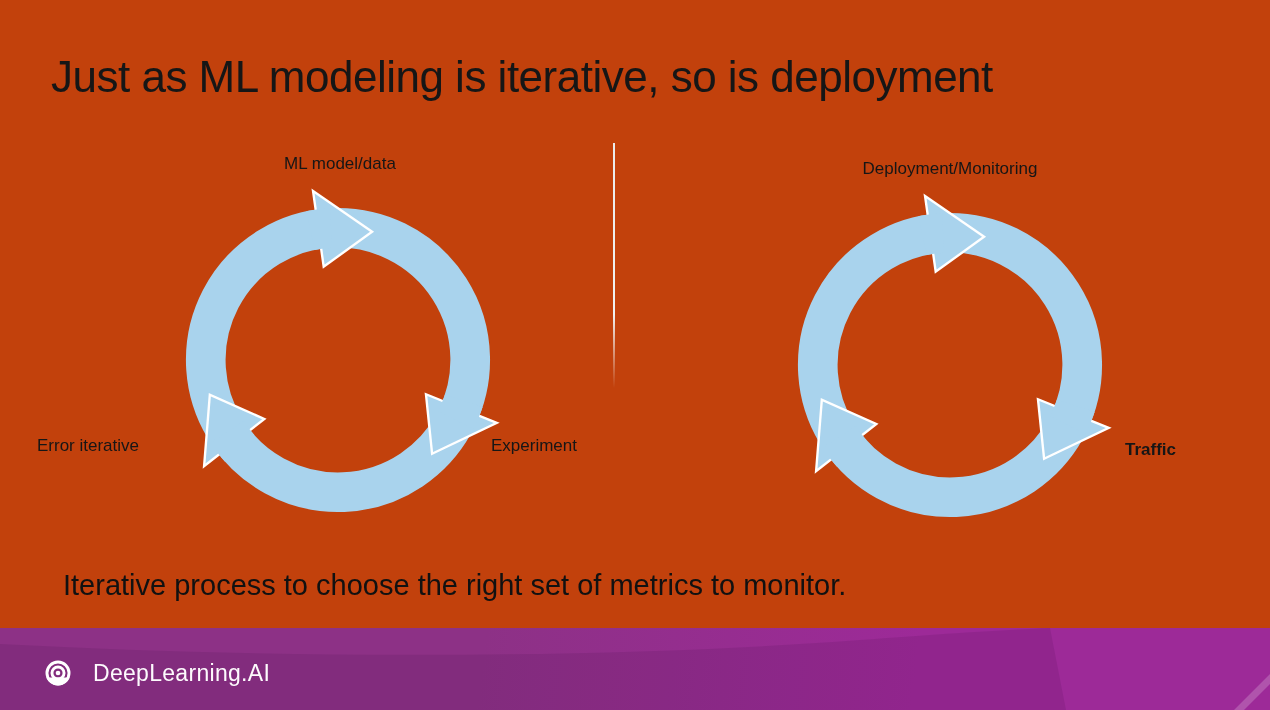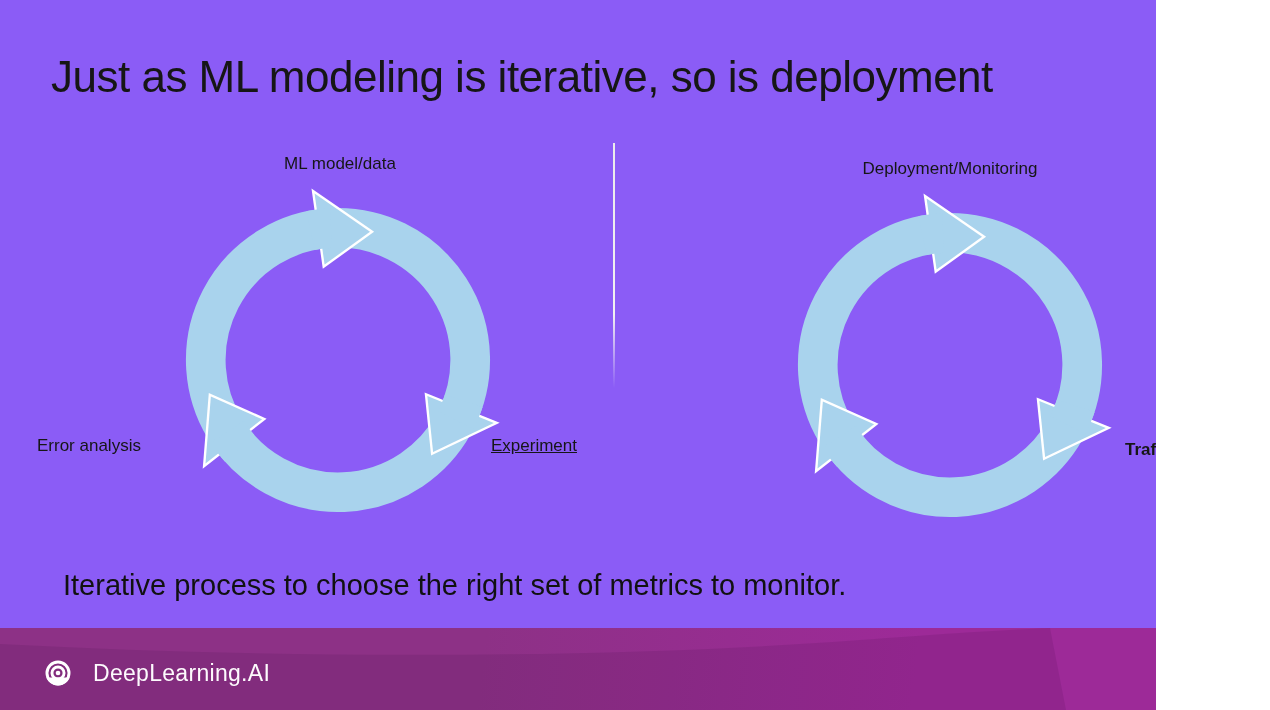--- a/index.html
+++ b/index.html
@@ -1,39 +1,39 @@
 <!DOCTYPE html>
 <html style="--text: #161616; --footer-base: #8d3186; --footer-bright: #9d2a98;"><head>
 <meta charset="utf-8">
 <style>
   html,body{margin:0;padding:0;background:#ffffff;}
   .slide{
-    position:relative;width:1156px;height:710px;overflow:hidden;
-    background:#8b5cf6;font-family:"Liberation Sans","DejaVu Sans",sans-serif;
+    position:relative;width:1270px;height:710px;overflow:hidden;
+    background:#c2410c;font-family:"Liberation Sans","DejaVu Sans",sans-serif;
     color:var(--text,#161616);
   }
   .title{
     position:absolute;left:51px;top:52px;font-size:44px;font-weight:500;
     letter-spacing:-0.5px;white-space:nowrap;color:var(--text,#161616);
   }
   .divider{
     position:absolute;left:613px;top:143px;width:2px;height:245px;
     background:linear-gradient(to bottom,#ebebeb 0%,#f1f1f1 70%,rgba(255,255,255,0));
   }
   svg.cycle{position:absolute;width:340px;height:340px;overflow:visible;}
   #cycle-left{left:168px;top:190px;}
   #cycle-right{left:780px;top:195px;}
   .lbl{
     position:absolute;font-size:17px;line-height:1.3;color:var(--text,#161616);
     white-space:nowrap;
   }
   .lbl.center{text-align:center;}
   #lbl-ml{left:190px;top:153px;width:300px;}
   #lbl-error{left:37px;top:435px;}
-  #lbl-experiment{left:491px;top:435px;text-decoration:underline;}
+  #lbl-experiment{left:491px;top:435px;}
   #lbl-deploy{left:779px;top:158px;width:342px;}
   #lbl-perf{left:629px;top:419px;width:172px;white-space:normal;}
   #lbl-traffic{left:1125px;top:439px;font-weight:bold;}
   .caption{
     position:absolute;left:63px;top:569px;font-size:29px;color:#111;
     white-space:nowrap;
   }
   .footer{
     position:absolute;left:0;top:628px;width:1270px;height:82px;
     background:linear-gradient(97deg,var(--footer-base,#8d3186) 0%,var(--footer-base,#8d3186) 38%,var(--footer-bright,#9d2a98) 72%);
@@ -62,21 +62,21 @@
       <path d="M177.6,40.0 A140,140 0 0,1 305.8,241.4" fill="none" stroke="#a9d3ed" stroke-width="42"></path>
       <path d="M302.4,247.9 A140,140 0 0,1 63.9,258.3" fill="none" stroke="#a9d3ed" stroke-width="42"></path>
       <polygon points="213.9,44.2 155.2,3.7 165.8,79.0" fill="#a9d3ed" stroke="#fff" stroke-width="5" stroke-linejoin="miter" paint-order="stroke"></polygon>
       <polygon points="280.7,277.3 345.0,246.7 274.6,218.2" fill="#a9d3ed" stroke="#fff" stroke-width="5" stroke-linejoin="miter" paint-order="stroke"></polygon>
       <polygon points="45.4,218.6 39.7,289.6 99.6,242.8" fill="#a9d3ed" stroke="#fff" stroke-width="5" stroke-linejoin="miter" paint-order="stroke"></polygon>
       <path d="M150.9,43.1 A140,140 0 0,1 172.7,40.2" fill="none" stroke="#a9d3ed" stroke-width="42"></path>
       <path d="M313.1,223.3 A140,140 0 0,1 304.7,243.6" fill="none" stroke="#a9d3ed" stroke-width="42"></path>
       <path d="M76.0,273.7 A140,140 0 0,1 62.6,256.2" fill="none" stroke="#a9d3ed" stroke-width="42"></path>
     </svg>
   <div class="lbl center" id="lbl-ml">ML model/data</div>
-  <div class="lbl" id="lbl-error">Error analysis</div>
+  <div class="lbl" id="lbl-error">Error iterative</div>
   <div class="lbl" id="lbl-experiment">Experiment</div>
 
   <svg id="cycle-right" class="cycle" viewBox="0 0 360 360">
       <path d="M60.0,252.1 A140,140 0 0,1 170.2,40.3" fill="none" stroke="#a9d3ed" stroke-width="42"></path>
       <path d="M177.6,40.0 A140,140 0 0,1 305.8,241.4" fill="none" stroke="#a9d3ed" stroke-width="42"></path>
       <path d="M302.4,247.9 A140,140 0 0,1 63.9,258.3" fill="none" stroke="#a9d3ed" stroke-width="42"></path>
       <polygon points="213.9,44.2 155.2,3.7 165.8,79.0" fill="#a9d3ed" stroke="#fff" stroke-width="5" stroke-linejoin="miter" paint-order="stroke"></polygon>
       <polygon points="280.7,277.3 345.0,246.7 274.6,218.2" fill="#a9d3ed" stroke="#fff" stroke-width="5" stroke-linejoin="miter" paint-order="stroke"></polygon>
       <polygon points="45.4,218.6 39.7,289.6 99.6,242.8" fill="#a9d3ed" stroke="#fff" stroke-width="5" stroke-linejoin="miter" paint-order="stroke"></polygon>
       <path d="M150.9,43.1 A140,140 0 0,1 172.7,40.2" fill="none" stroke="#a9d3ed" stroke-width="42"></path>

